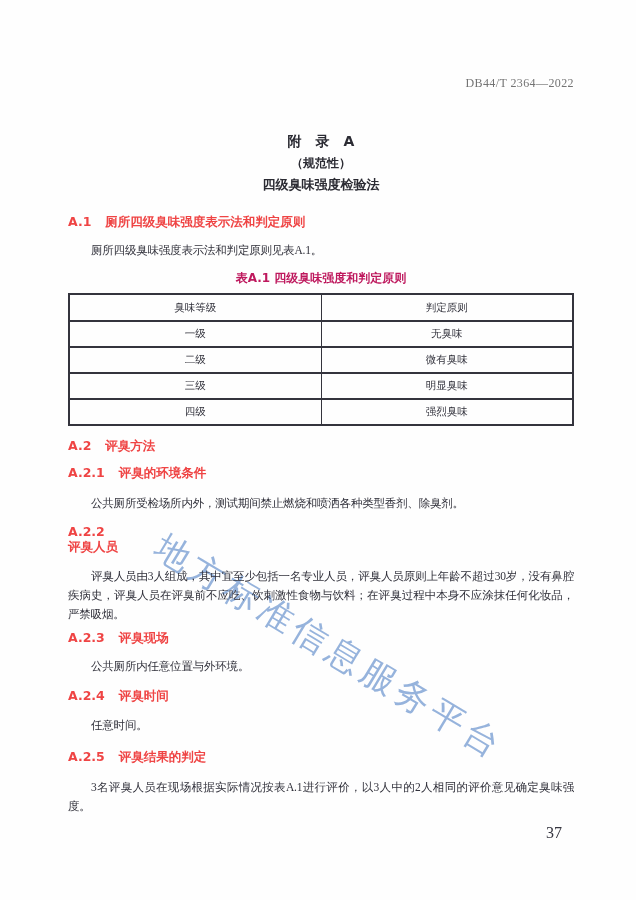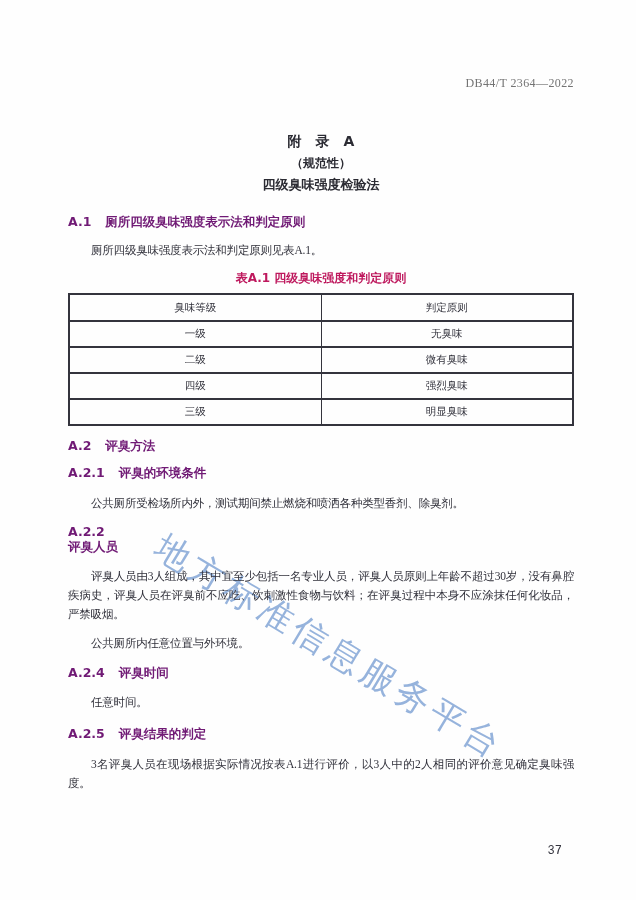--- a/index.html
+++ b/index.html
@@ -30,21 +30,21 @@
   .title-line2 {
     margin-top:4px; font-family:"DejaVu Sans","Liberation Sans",sans-serif;
     font-weight:bold; font-size:12px; color:#2b2b33;
   }
   .title-line3 {
     margin-top:4px; font-family:"DejaVu Sans","Liberation Sans",sans-serif;
     font-weight:bold; font-size:13px; color:#2b2b33;
   }
   .heading {
     font-family:"DejaVu Sans","Liberation Sans",sans-serif;
-    font-weight:bold; font-size:12.5px; color:#701a75;
+    font-weight:bold; font-size:12.5px; color:#ef4444;
     display:flex;
   }
   .heading .num { margin-right:14px; white-space:nowrap; }
   .para {
     font-size:11.5px; line-height:19px; text-indent:2em;
     text-align:justify; color:#30303a; letter-spacing:-0.2px;
   }
   .h-a1   { margin-top:20px; }
   .p-a1   { margin-top:10px; }
   .tbl-caption {
@@ -68,22 +68,22 @@
   .p-a21  { margin-top:12px; }
   .h-a22  { margin-top:11px;flex-direction:column; }
   .p-a22  { margin-top:11px; }
   .h-a23  { margin-top:6px; }
   .p-a23  { margin-top:10px; }
   .h-a24  { margin-top:12px; }
   .p-a24  { margin-top:11px; }
   .h-a25  { margin-top:14px; }
   .p-a25  { margin-top:12px; }
   .page-num {
-    position:absolute; top:844px; right:74px;
-    font-size:12px; color:#35353f; z-index:1;font-family:Liberation Mono, monospace;
+    position:absolute; top:824px; right:74px;
+    font-size:16px; color:#35353f; z-index:1;
   }
 </style>
 </head>
 <body>
 
 <div class="page">
 
   <div class="watermark">地方标准信息服务平台</div>
 
   <div class="content">
@@ -114,26 +114,26 @@
       <tbody>
         <tr>
           <td>一级</td>
           <td>无臭味</td>
         </tr>
         <tr>
           <td>二级</td>
           <td>微有臭味</td>
         </tr>
         <tr>
+          <td>三级</td>
+          <td>明显臭味</td>
+        </tr>
+        <tr>
           <td>四级</td>
           <td>强烈臭味</td>
-        </tr>
-        <tr>
-          <td>三级</td>
-          <td>明显臭味</td>
         </tr>
       </tbody>
     </table>
 
     <div class="heading h-a2">
       <span class="num">A.2</span>
       <span>评臭方法</span>
     </div>
 
     <div class="heading h-a21">
@@ -141,20 +141,24 @@
       <span>评臭的环境条件</span>
     </div>
     <div class="para p-a21">公共厕所受检场所内外，测试期间禁止燃烧和喷洒各种类型香剂、除臭剂。</div>
 
     <div class="heading h-a22">
       <span class="num">A.2.2</span>
       <span>评臭人员</span>
     </div>
     <div class="para p-a22">评臭人员由3人组成，其中宜至少包括一名专业人员，评臭人员原则上年龄不超过30岁，没有鼻腔疾病史，评臭人员在评臭前不应吃、饮刺激性食物与饮料；在评臭过程中本身不应涂抹任何化妆品，严禁吸烟。</div>
 
+    <div class="heading h-a23">
+      <span class="num">A.2.3</span>
+      <span>评臭现场</span>
+    </div>
     <div class="para p-a23">公共厕所内任意位置与外环境。</div>
 
     <div class="heading h-a24">
       <span class="num">A.2.4</span>
       <span>评臭时间</span>
     </div>
     <div class="para p-a24">任意时间。</div>
 
     <div class="heading h-a25">
       <span class="num">A.2.5</span>

